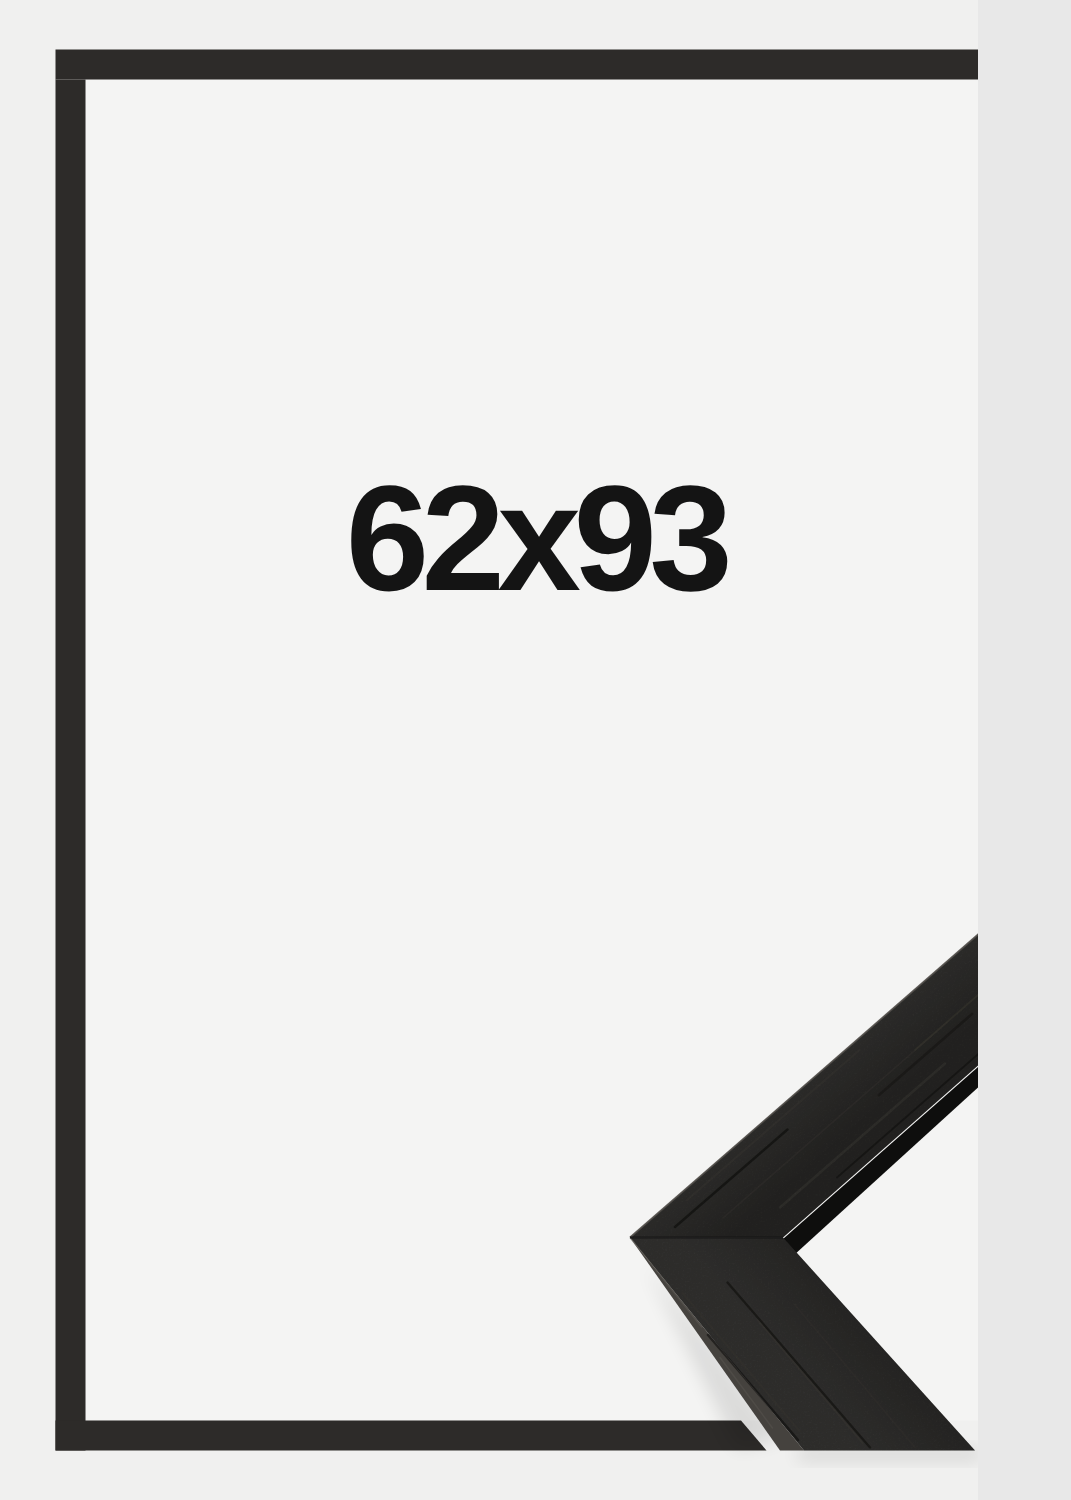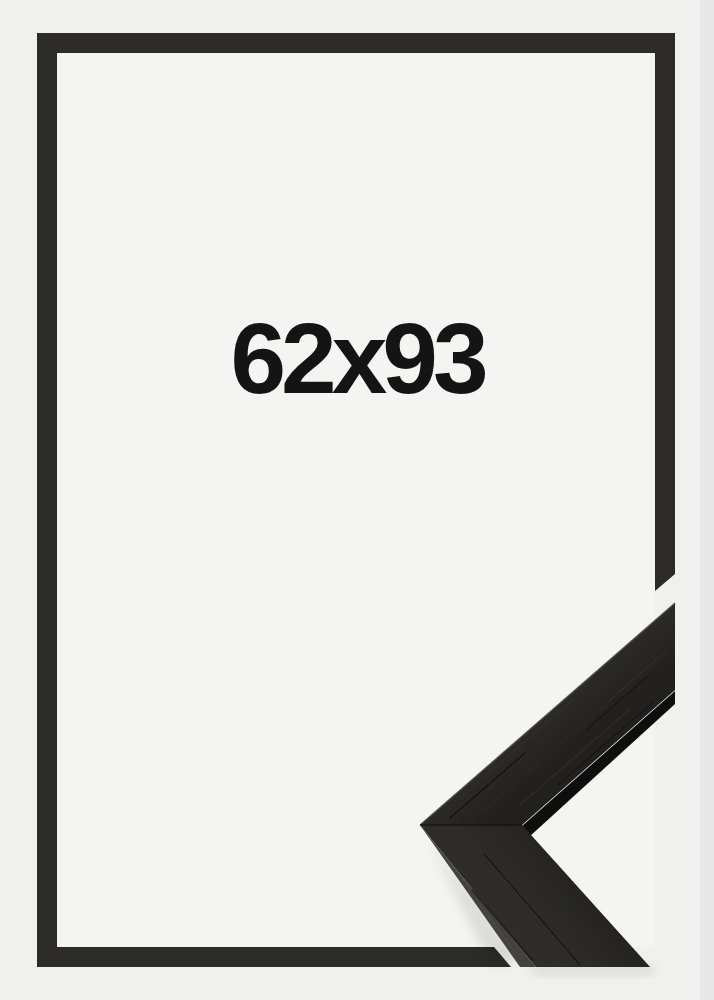--- a/index.html
+++ b/index.html
@@ -2,21 +2,20 @@
 <html><head>
 <meta charset="utf-8">
 <style>
   html,body{margin:0;padding:0;background:#e8e8e8;}
   .stage{
     position:relative;
     width:652px;height:1000px;
     overflow:hidden;
     background:#4d7c0f;
     font-family:"Liberation Sans","DejaVu Sans",sans-serif;
-    padding-left:48px;
   }
   .stage svg{position:absolute;inset:0;display:block;}
   .size-text{
     font-family:"Liberation Sans","DejaVu Sans",sans-serif;
     font-weight:bold;
     letter-spacing:-5px;
   }
 </style>
 </head>
 <body>

